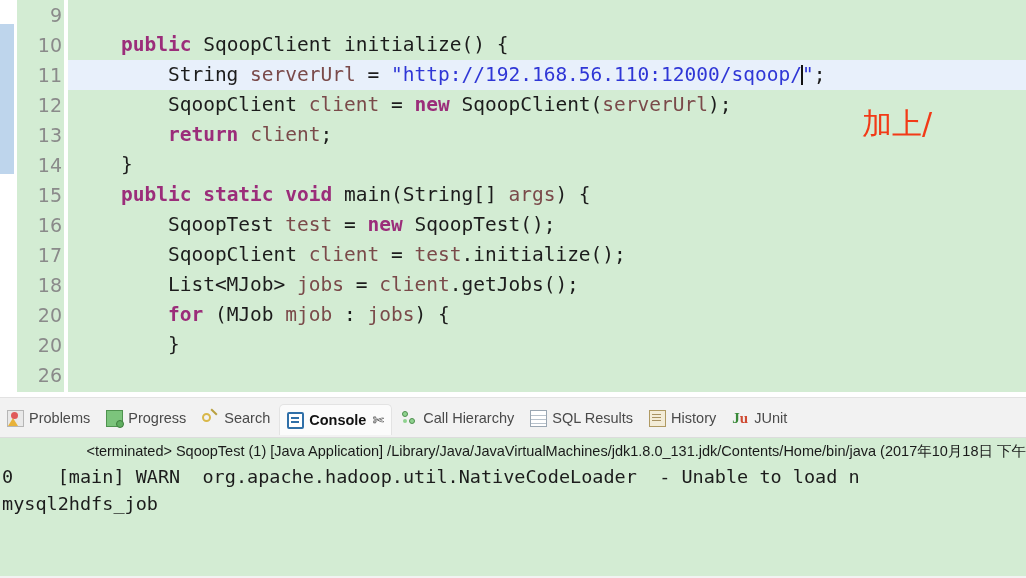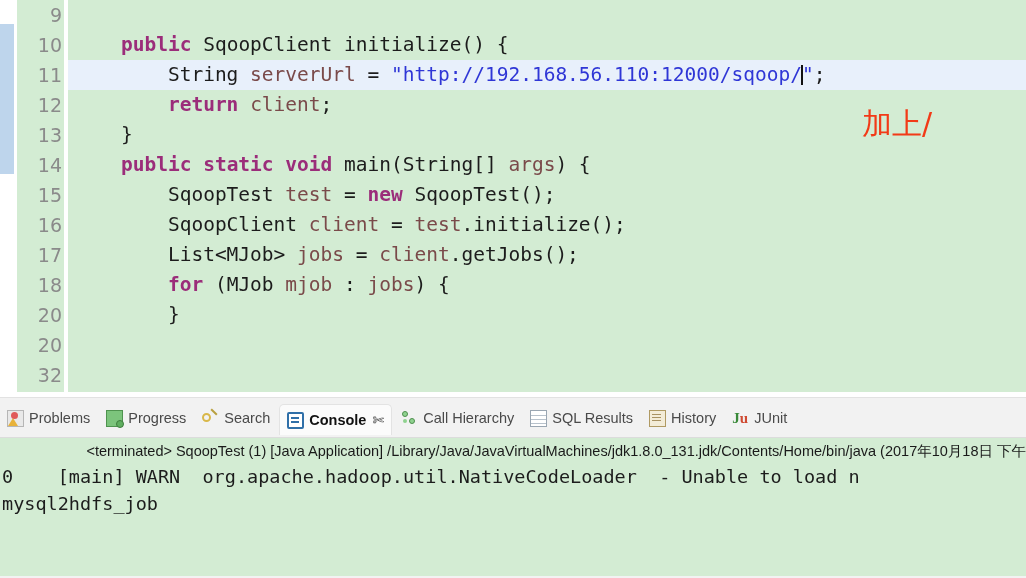--- a/index.html
+++ b/index.html
@@ -368,30 +368,31 @@
         <div class="gline"><span>11</span></div>
         <div class="gline"><span>12</span></div>
         <div class="gline"><span>13</span></div>
         <div class="gline"><span>14</span></div>
         <div class="gline"><span>15</span><span class="fold"></span></div>
         <div class="gline"><span>16</span></div>
         <div class="gline"><span>17</span></div>
         <div class="gline"><span>18</span></div>
         <div class="gline"><span>20</span></div>
         <div class="gline"><span>20</span></div>
-        <div class="gline"><span>32</span></div>
+        <div class="gline"><span>26</span></div>
       </div>
   </div>
   <div id="gutter-sep"></div>
 
   <div id="code-area">
     <div class="lines" id="code-lines">
         <div class="cline"><span class="plain"></span></div>
         <div class="cline"><span class="plain">    </span><span class="kw">public</span><span class="plain"> SqoopClient initialize() {</span></div>
         <div class="cline current"><span class="plain">        String </span><span class="fld">serverUrl</span><span class="plain"> = </span><span class="str">"http://192.168.56.110:12000/sqoop/</span><span class="caret"></span><span class="str">"</span><span class="plain">;</span></div>
+        <div class="cline"><span class="plain">        SqoopClient </span><span class="fld">client</span><span class="plain"> = </span><span class="kw">new</span><span class="plain"> SqoopClient(</span><span class="fld">serverUrl</span><span class="plain">);</span></div>
         <div class="cline"><span class="plain">        </span><span class="kw">return</span><span class="plain"> </span><span class="fld">client</span><span class="plain">;</span></div>
         <div class="cline"><span class="plain">    }</span></div>
         <div class="cline"><span class="plain">    </span><span class="kw">public static void</span><span class="plain"> main(String[] </span><span class="fld">args</span><span class="plain">) {</span></div>
         <div class="cline"><span class="plain">        SqoopTest </span><span class="fld">test</span><span class="plain"> = </span><span class="kw">new</span><span class="plain"> SqoopTest();</span></div>
         <div class="cline"><span class="plain">        SqoopClient </span><span class="fld">client</span><span class="plain"> = </span><span class="fld">test</span><span class="plain">.initialize();</span></div>
         <div class="cline"><span class="plain">        List&lt;MJob&gt; </span><span class="fld">jobs</span><span class="plain"> = </span><span class="fld">client</span><span class="plain">.getJobs();</span></div>
         <div class="cline"><span class="plain">        </span><span class="kw">for</span><span class="plain"> (MJob </span><span class="fld">mjob</span><span class="plain"> : </span><span class="fld">jobs</span><span class="plain">) {</span></div>
         <div class="cline"><span class="plain">        }</span></div>
       </div>
   </div>

